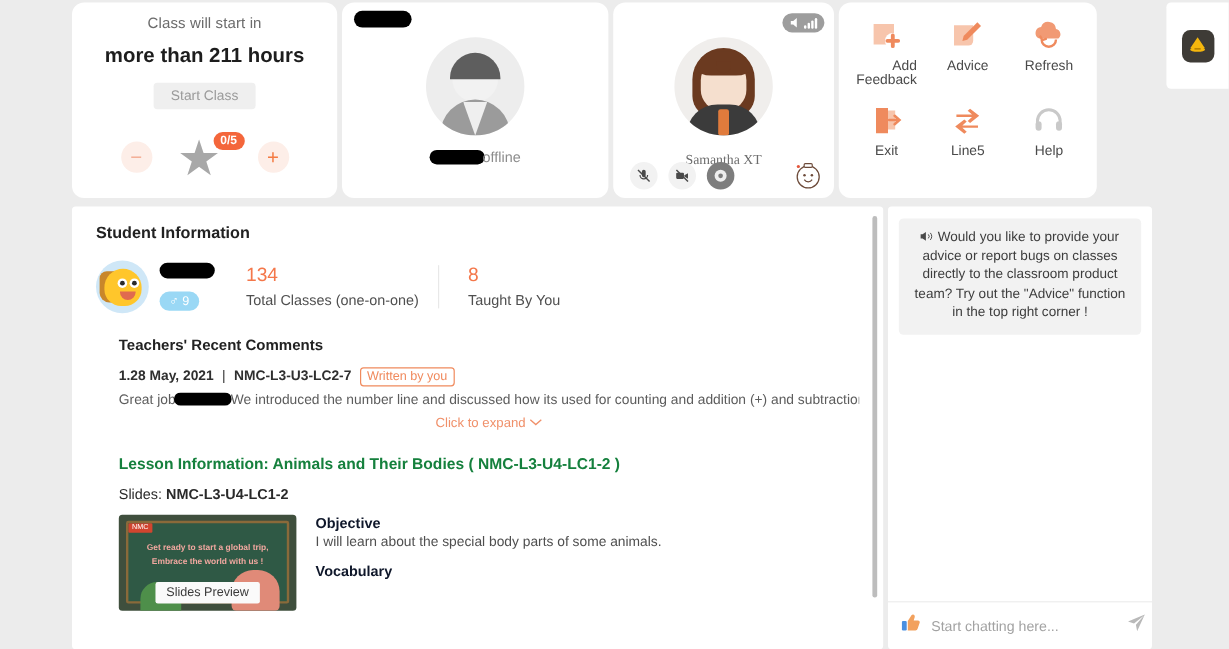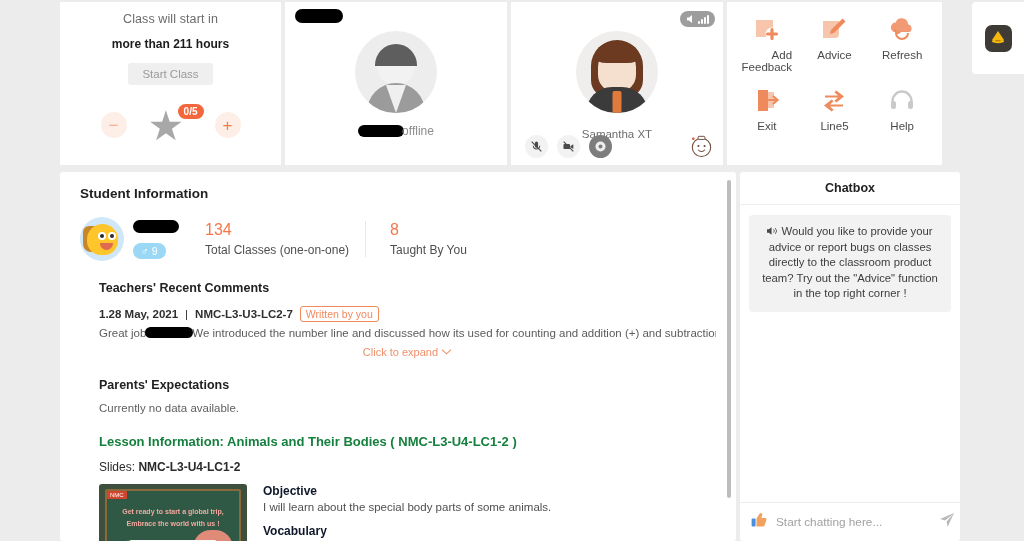--- a/index.html
+++ b/index.html
@@ -7,42 +7,42 @@
     width: 1024px; height: 541px;
     background: #ececec;
     font-family: "Liberation Sans", sans-serif;
     overflow: hidden;
   }
   .app { position: relative; width: 1024px; height: 541px; }
 
   
   .top-row { position: absolute; left: 60px; top: 2px; width: 900px; height: 165px; display: flex; gap: 4px; }
 
-  .card { background: #fff; border-radius: 0; position: relative; }
+  .card { background: #fff; border-radius: 10px; position: relative; }
 
   
   .timer-card { width: 221px; height: 163px; display: flex; flex-direction: column; align-items: center; padding-top: 10px; }
   .timer-label { font-size: 12.5px; color: #6b6b6b; letter-spacing: .1px; }
-  .timer-value { font-size: 12px; font-weight: bold; color: #1d1d1d; margin-top: 11px; }
+  .timer-value { font-size: 17px; font-weight: bold; color: #1d1d1d; margin-top: 11px; }
   .start-class-btn { margin-top: 12px; background: #efefef; color: #9a9a9a; font-size: 11.5px;
                      padding: 5px 14px; border-radius: 3px; border: none; cursor: pointer; }
   .star-row { margin-top: 19px; display: flex; align-items: center; gap: 21px; width: 100%; justify-content: center; }
   .circ-btn { width: 26px; height: 26px; border-radius: 50%; display: flex; align-items: center;
               justify-content: center; font-size: 17px; line-height: 1; border: none; cursor: pointer; }
   .minus-btn { background: #fdeee8; color: #f4ad95; }
   .plus-btn  { background: #fdeee8; color: #f47b43; }
   .star-wrap { position: relative; width: 46px; height: 42px; }
   .star-shape { position: absolute; left: 0; top: 3px; width: 42px; height: 40px; color: #a8a8a8; font-size: 41px; line-height: 38px; }
   .star-badge { position: absolute; right: -10px; top: 0; background: #f4663b; color: #fff; font-size: 10px;
                 font-weight: bold; border-radius: 9px; padding: 2px 6px; margin-left: 36px; }
 
   
   .video-card { width: 221px; height: 163px; overflow: hidden; }
   .video-card.student { width: 222px; }
-  .video-card.teacher { width: 212px; }
+  .video-card.teacher { width: 184px; font-family: Liberation Serif, serif; }
   .redact { background: #000; border-radius: 7px; display: inline-block; }
   .redact-name-top { position: absolute; left: 10px; top: 7px; width: 48px; height: 14px; }
   .avatar-ph { position: absolute; left: 50%; top: 29px; transform: translateX(-50%);
                width: 82px; height: 82px; border-radius: 50%; background: #ededed; overflow: hidden; }
   .ph-head { position: absolute; left: 50%; top: 16px; transform: translateX(-50%);
              width: 38px; height: 38px; border-radius: 50%; background: #f2f2f2; }
   .ph-hair { position: absolute; left: 50%; top: 13px; transform: translateX(-50%);
              width: 42px; height: 22px; border-radius: 21px 21px 0 0; background: #5e5e5e; }
   .ph-body { position: absolute; left: 50%; bottom: 0; transform: translateX(-50%);
              width: 58px; height: 30px; border-radius: 29px 29px 0 0; background: #9b9b9b; }
@@ -375,24 +375,20 @@
           <span>Great job</span><span class="redact"></span><span>We introduced the number line and discussed how its used for counting and addition (+) and subtraction (-). W...</span>
         </div>
         <div class="expand">
           <span>Click to expand</span>
           <svg width="11" height="8" viewBox="0 0 12 8" style="vertical-align:0">
             <path d="M1 1.5L6 6l5-4.5" stroke="#f0906a" stroke-width="1.2" fill="none"></path>
           </svg>
         </div>
       </div>
 
-      <div class="sec">
-        <div class="sec-title">Parents' Expectations</div>
-        <div class="body-txt">Currently no data available.</div>
-      </div>
 
       <div class="sec">
         <div class="lesson-title">Lesson Information: Animals and Their Bodies ( NMC-L3-U4-LC1-2 )</div>
         <div class="slides-line">
           <span>Slides:</span>
           <b>NMC-L3-U4-LC1-2</b>
         </div>
         <div class="lesson-row">
           <div class="thumb">
             <div class="thumb-board"></div>
@@ -412,21 +408,20 @@
         </div>
       </div>
 
     </div>
     <div class="scrollbar">
         <i></i>
       </div>
   </div>
 
   <div class="chat">
-    <div class="chat-hd">Chatbox</div>
     <div class="chat-body">
       <div class="bubble">
         <svg width="11" height="10" viewBox="0 0 12 10" style="vertical-align:-1px;margin-right:3px">
           <path d="M5 1L2 3H0v4h2l3 2z" fill="#4a4a4a"></path>
           <path d="M7.2 3.2a2.6 2.6 0 0 1 0 3.6" stroke="#4a4a4a" stroke-width=".9" fill="none"></path>
           <path d="M9 1.8a4.6 4.6 0 0 1 0 6.4" stroke="#4a4a4a" stroke-width=".9" fill="none"></path>
         </svg><span>Would you like to provide your advice or report bugs on classes directly to the classroom product team? Try out the "Advice" function in the top right corner !</span>
       </div>
     </div>
     <div class="chat-ft">

